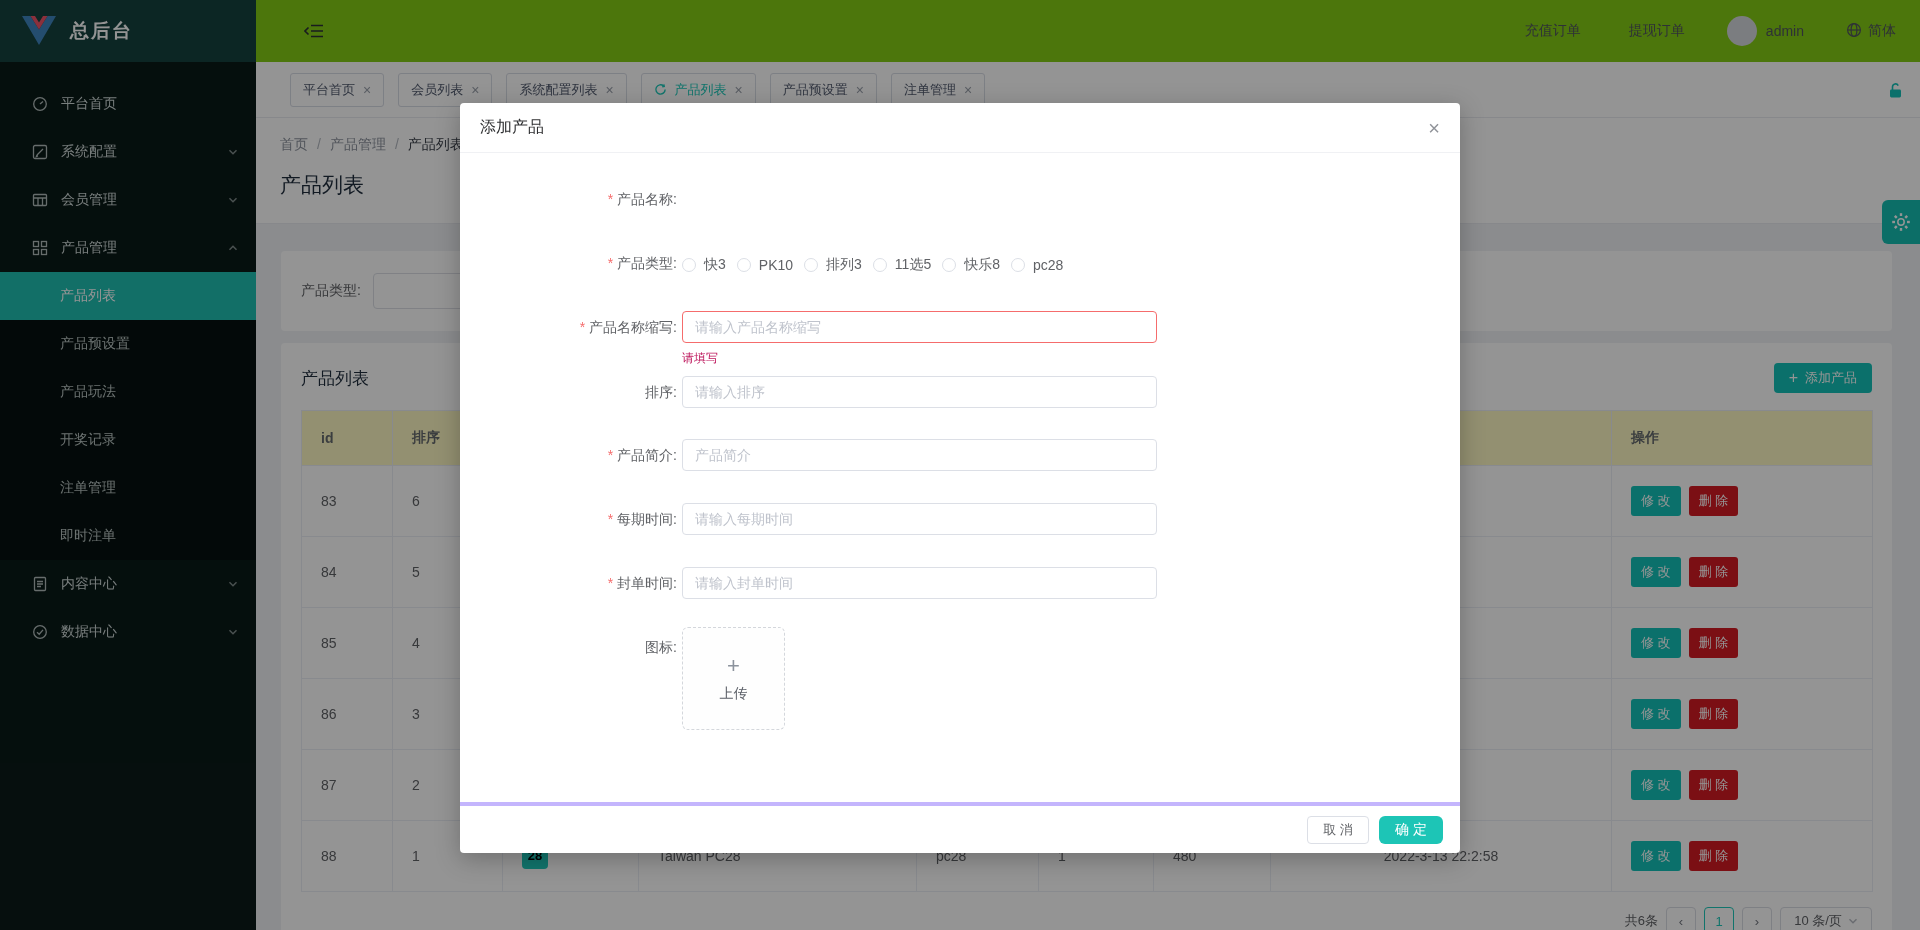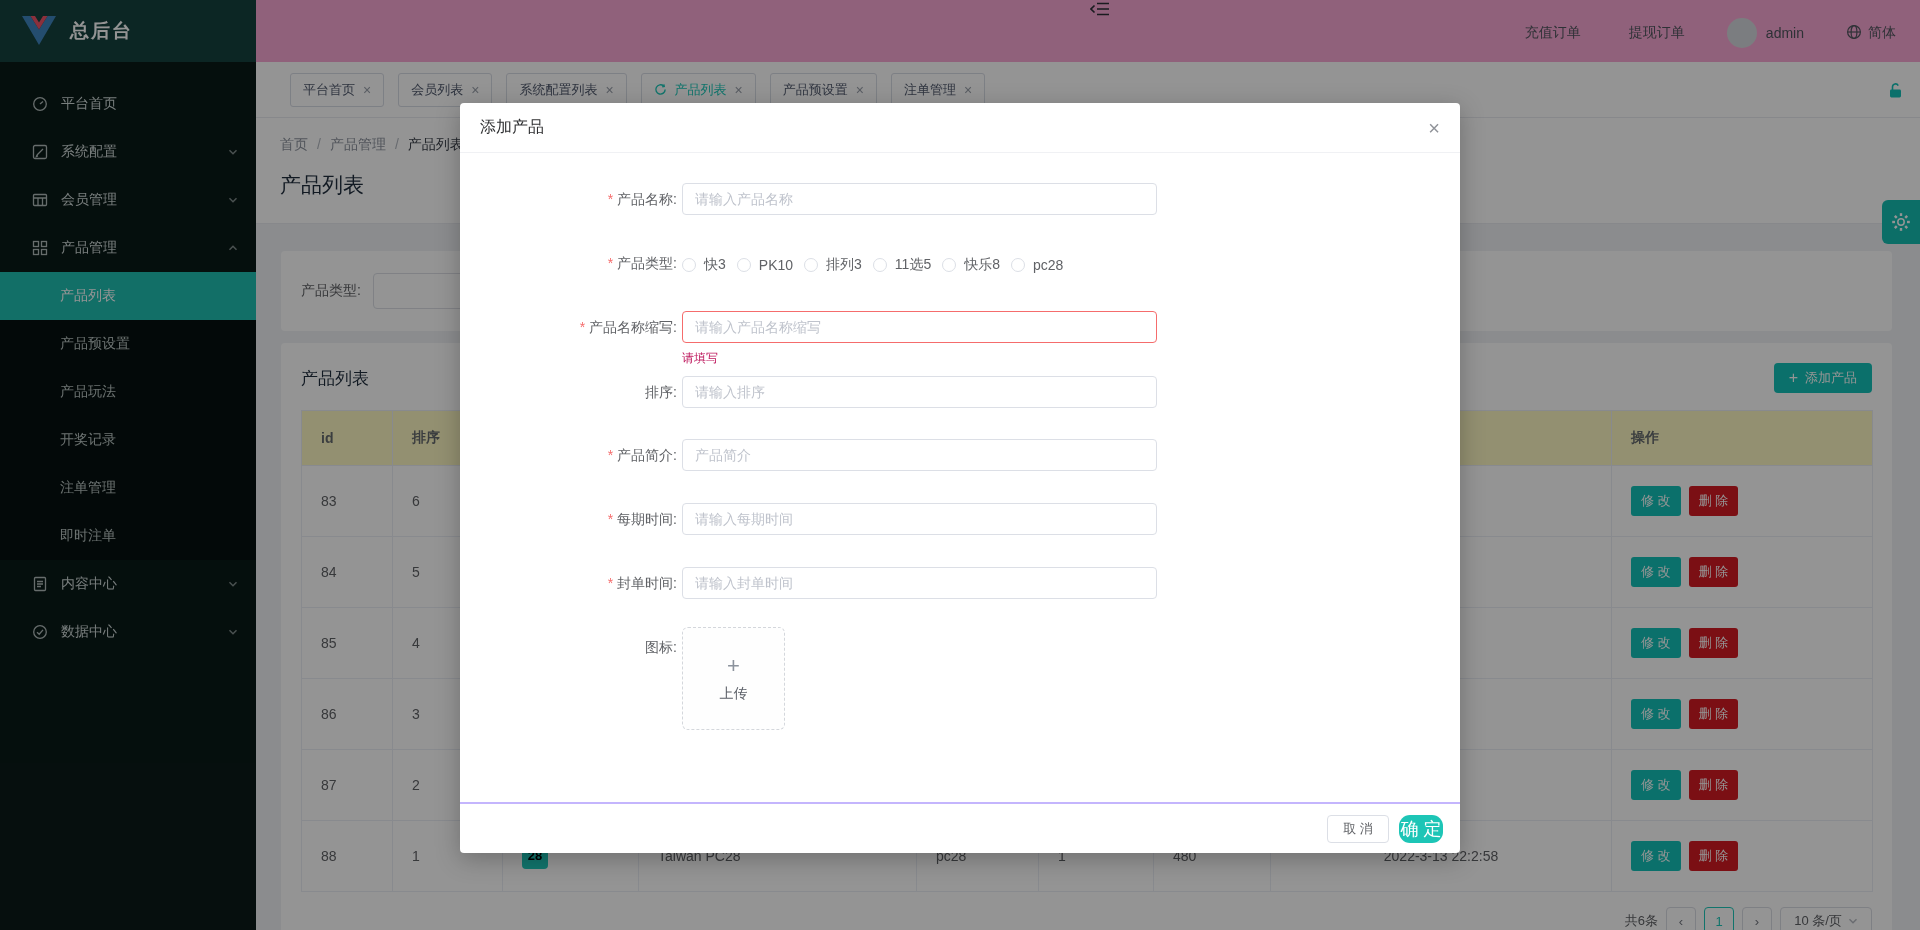--- a/index.html
+++ b/index.html
@@ -13,21 +13,21 @@
   .menu { padding-top:18px; }
   .menu-item { height:48px; display:flex; align-items:center; padding:0 18px 0 32px; color:#cfd9d7; cursor:pointer; }
   .menu-item .mi-icon { width:16px; height:16px; margin-right:13px; opacity:.85; display:inline-flex; }
   .menu-item .chev { margin-left:auto; opacity:.6; display:inline-flex; }
   .submenu { background:#061110; }
   .submenu-item { height:48px; display:flex; align-items:center; padding-left:60px; color:#b9c4c2; cursor:pointer; }
   .submenu-item.active { background:#1fbfb2; color:#fff; }
 
   
   .main { position:absolute; left:256px; top:0; right:0; }
-  .topbar { height:62px; background:#f9a8d4; display:flex; align-items:center; padding:0 24px 0 48px;flex-direction:column; }
+  .topbar { height:62px; background:#84cc16; display:flex; align-items:center; padding:0 24px 0 48px; }
   .collapse-btn { display:inline-flex; cursor:pointer; color:#2b2f36; }
   .top-right { margin-left:auto; display:flex; align-items:center; color:#50555e; }
   .top-link { margin-left:48px; cursor:pointer; }
   .avatar { width:30px; height:30px; border-radius:50%; background:#d5d8dc; margin-left:42px; }
   .username { margin-left:9px; }
   .lang { margin-left:42px; display:flex; align-items:flex-start; gap:6px; cursor:pointer; }
 
   .tabbar { height:56px; background:#fff; border-bottom:1px solid #e8eaef; display:flex; align-items:center; padding-left:34px; gap:14px; position:relative; }
   .tab { height:34px; display:inline-flex; align-items:center; gap:8px; padding:0 12px; border:1px solid #d8dce5; border-radius:3px; background:#fff; color:#515a6e; font-size:13px; cursor:pointer; }
   .tab.active { color:#1ec9ba; }
@@ -80,23 +80,23 @@
   .minput { position:absolute; left:222px; width:475px; height:32px; border:1px solid #dcdfe6; border-radius:4px; padding:0 12px; font-size:14px; color:#606266; outline:none; font-family:inherit; }
   .minput::placeholder { color:#bfc3cc; }
   .minput.err { border-color:#f56c6c; }
   .m-error { position:absolute; left:222px; top:247px; color:#be185d; font-size:12px; }
   .radio-group { position:absolute; left:222px; top:0; height:32px; display:flex; align-items:center; gap:11px; }
   .radio-opt { display:inline-flex; align-items:center; gap:8px; color:#606266; cursor:pointer; }
   .radio-circle { width:14px; height:14px; border:1px solid #dcdfe6; border-radius:50%; background:#fff; display:inline-block; }
   .upload-box { position:absolute; left:222px; top:524px; width:103px; height:103px; border:1px dashed #d4d7dc; border-radius:6px; background:#fefefe; display:flex; flex-direction:column; align-items:center; justify-content:center; cursor:pointer; color:#5a5e66; }
   .upload-plus { font-size:22px; color:#8c939d; line-height:1; }
   .upload-text { margin-top:8px; font-size:14px; }
-  .modal-foot { position:absolute; left:0; right:0; top:699px; border-top:2px solid #c4b5fd; height:51px; display:flex; align-items:center; justify-content:flex-end; gap:10px; padding-right:17px; }
+  .modal-foot { position:absolute; left:0; right:0; top:699px; border-top:4px solid #c4b5fd; height:51px; display:flex; align-items:center; justify-content:flex-end; gap:10px; padding-right:17px; }
   .btn-cancel { width:62px; height:28px; background:#fff; border:1px solid #dcdfe6; border-radius:4px; color:#606266; font-size:13px; cursor:pointer; }
-  .btn-confirm { width:44px; height:28px; background:#1dc5b6; border:none; border-radius:11px; color:#fff; font-size:18px; cursor:pointer; }
+  .btn-confirm { width:64px; height:28px; background:#1dc5b6; border:none; border-radius:6px; color:#fff; font-size:14px; cursor:pointer; }
 
   svg { display:block; }
 </style>
 </head>
 <body>
 
 <aside class="sidebar">
   <div class="logo-area">
     <span>
       <svg width="34" height="30" viewBox="0 0 34 30">
@@ -452,21 +452,20 @@
 <div class="mask"></div>
 
 <div class="modal">
   <div class="modal-head">
     <span class="modal-title">添加产品</span>
     <span class="modal-close">×</span>
   </div>
 
   <div class="mrow" style="top:80px">
     <span class="mlabel"><span class="req">*</span><span>产品名称:</span></span>
-    <input class="minput" placeholder="请输入产品名称" style="">
   </div>
 
   <div class="mrow" style="top:146px">
     <span class="mlabel" style="line-height:28px"><span class="req">*</span><span>产品类型:</span></span>
     <span class="radio-group">
       <span class="radio-opt">
           <span class="radio-circle"></span>
           <span>快3</span>
         </span>
       <span class="radio-opt">

